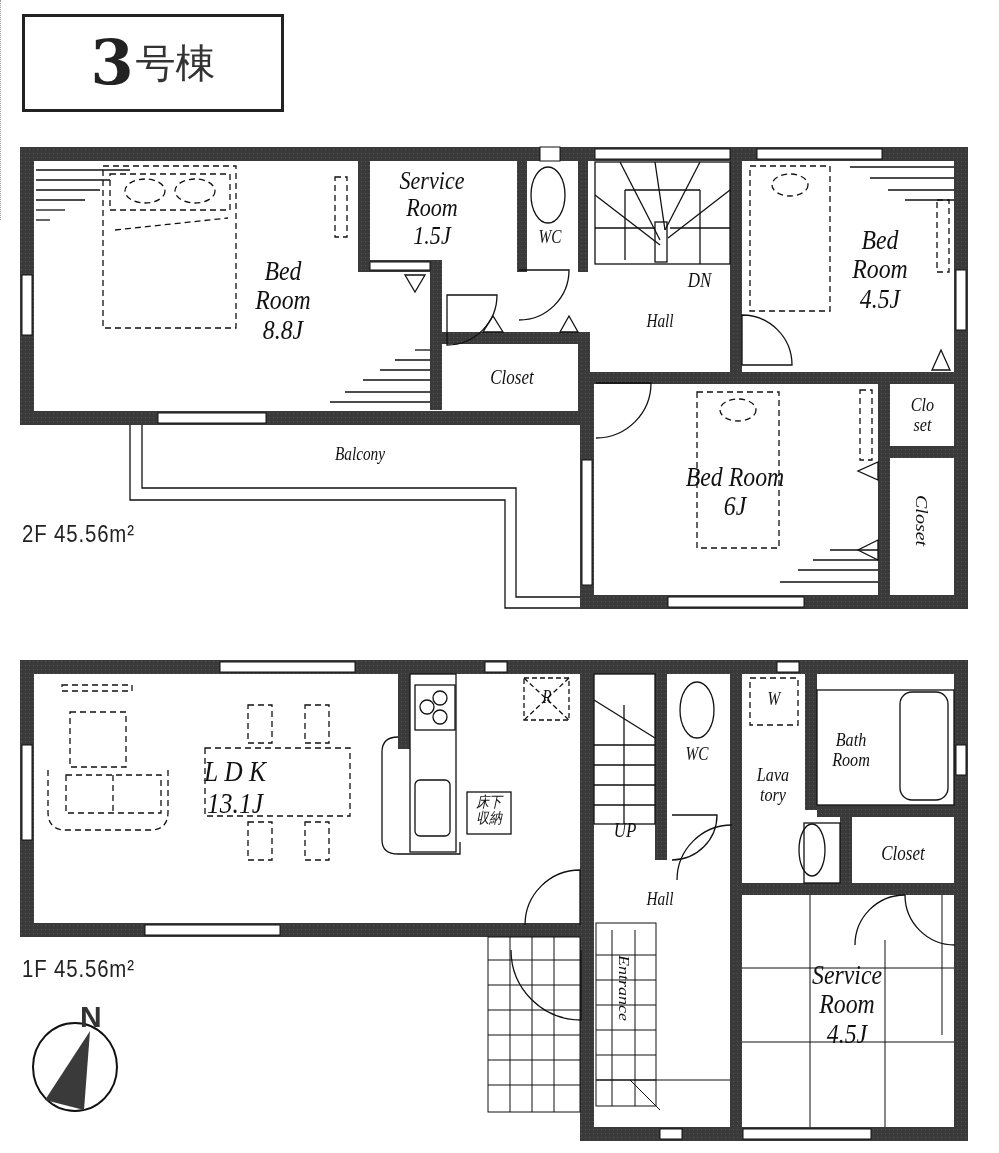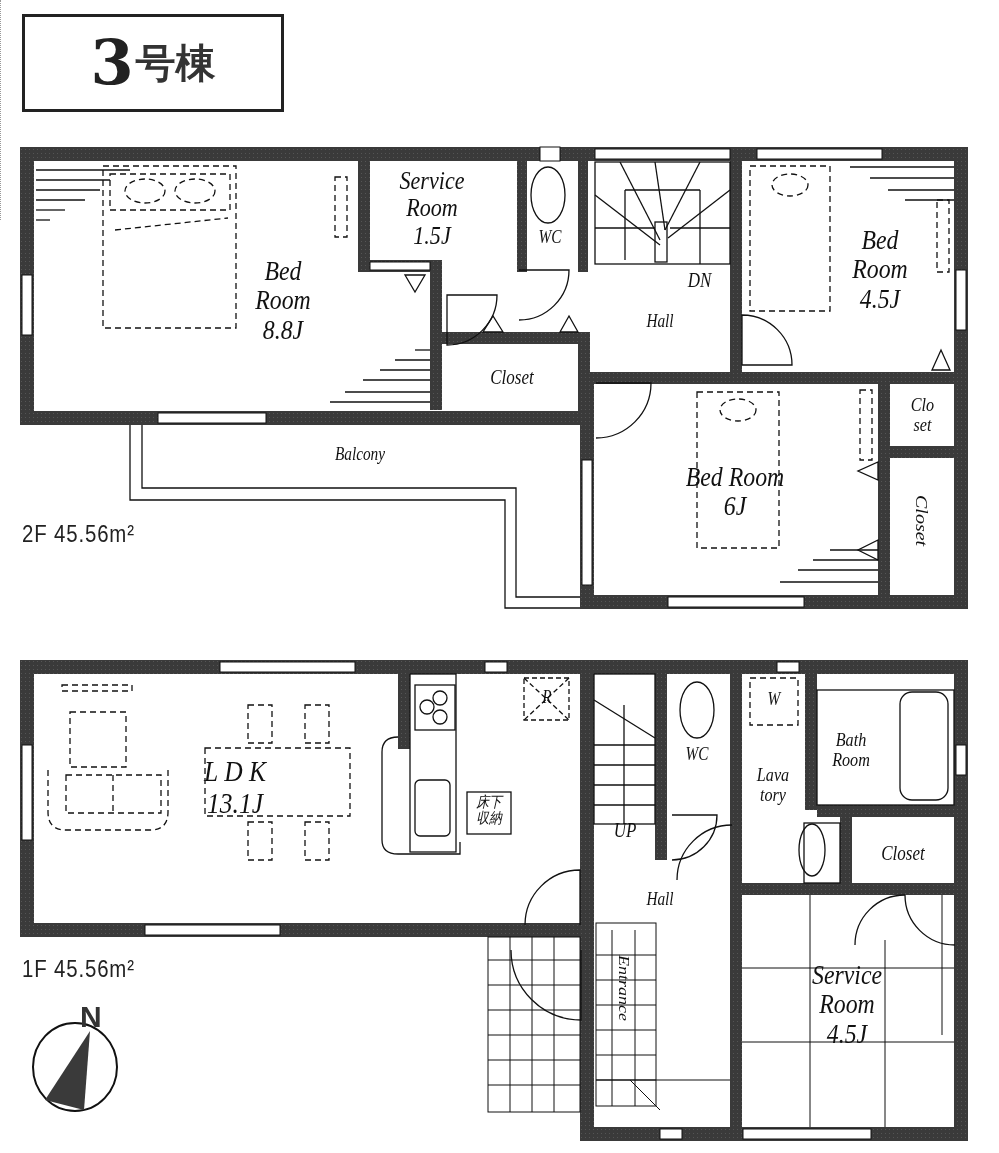--- a/index.html
+++ b/index.html
@@ -1,19 +1,19 @@
 <!DOCTYPE html>
 <html><head>
 <meta charset="utf-8">
 <style>
   html,body{margin:0;padding:0;background:#fff;}
   body{width:999px;height:1153px;position:relative;overflow:hidden;font-family:"Liberation Serif",serif;}
   .title-box{position:absolute;left:22px;top:14px;width:262px;height:98px;border:3px solid #222;box-sizing:border-box;display:flex;align-items:center;justify-content:center;}
   .title-num{font-family:"DejaVu Serif",serif;font-weight:bold;font-size:62px;color:#222;line-height:1;}
-  .title-txt{font-family:"DejaVu Serif",serif;font-weight:bold;font-size:40px;color:#333;margin-left:2px;}
+  .title-txt{font-family:"DejaVu Serif",serif;font-weight:normal;font-size:40px;color:#333;margin-left:2px;}
   .left-dots{position:absolute;left:0;top:0;width:4px;height:220px;border-left:1px dotted #999;}
   svg.plan{position:absolute;left:0;top:0;}
   .lbl{position:absolute;font-family:"Liberation Serif",serif;font-style:italic;color:#111;text-align:center;line-height:1.05;white-space:pre;transform:scaleX(0.85);transform-origin:center;}
   .area{position:absolute;font-family:"Liberation Sans",sans-serif;font-size:24px;color:#222;letter-spacing:1px;transform:scaleX(0.85);transform-origin:left;}
   .north{position:absolute;font-family:"Liberation Sans",sans-serif;font-weight:bold;font-size:30px;color:#333;}
   .vert{writing-mode:vertical-rl;}
 </style>
 </head>
 <body>
 

